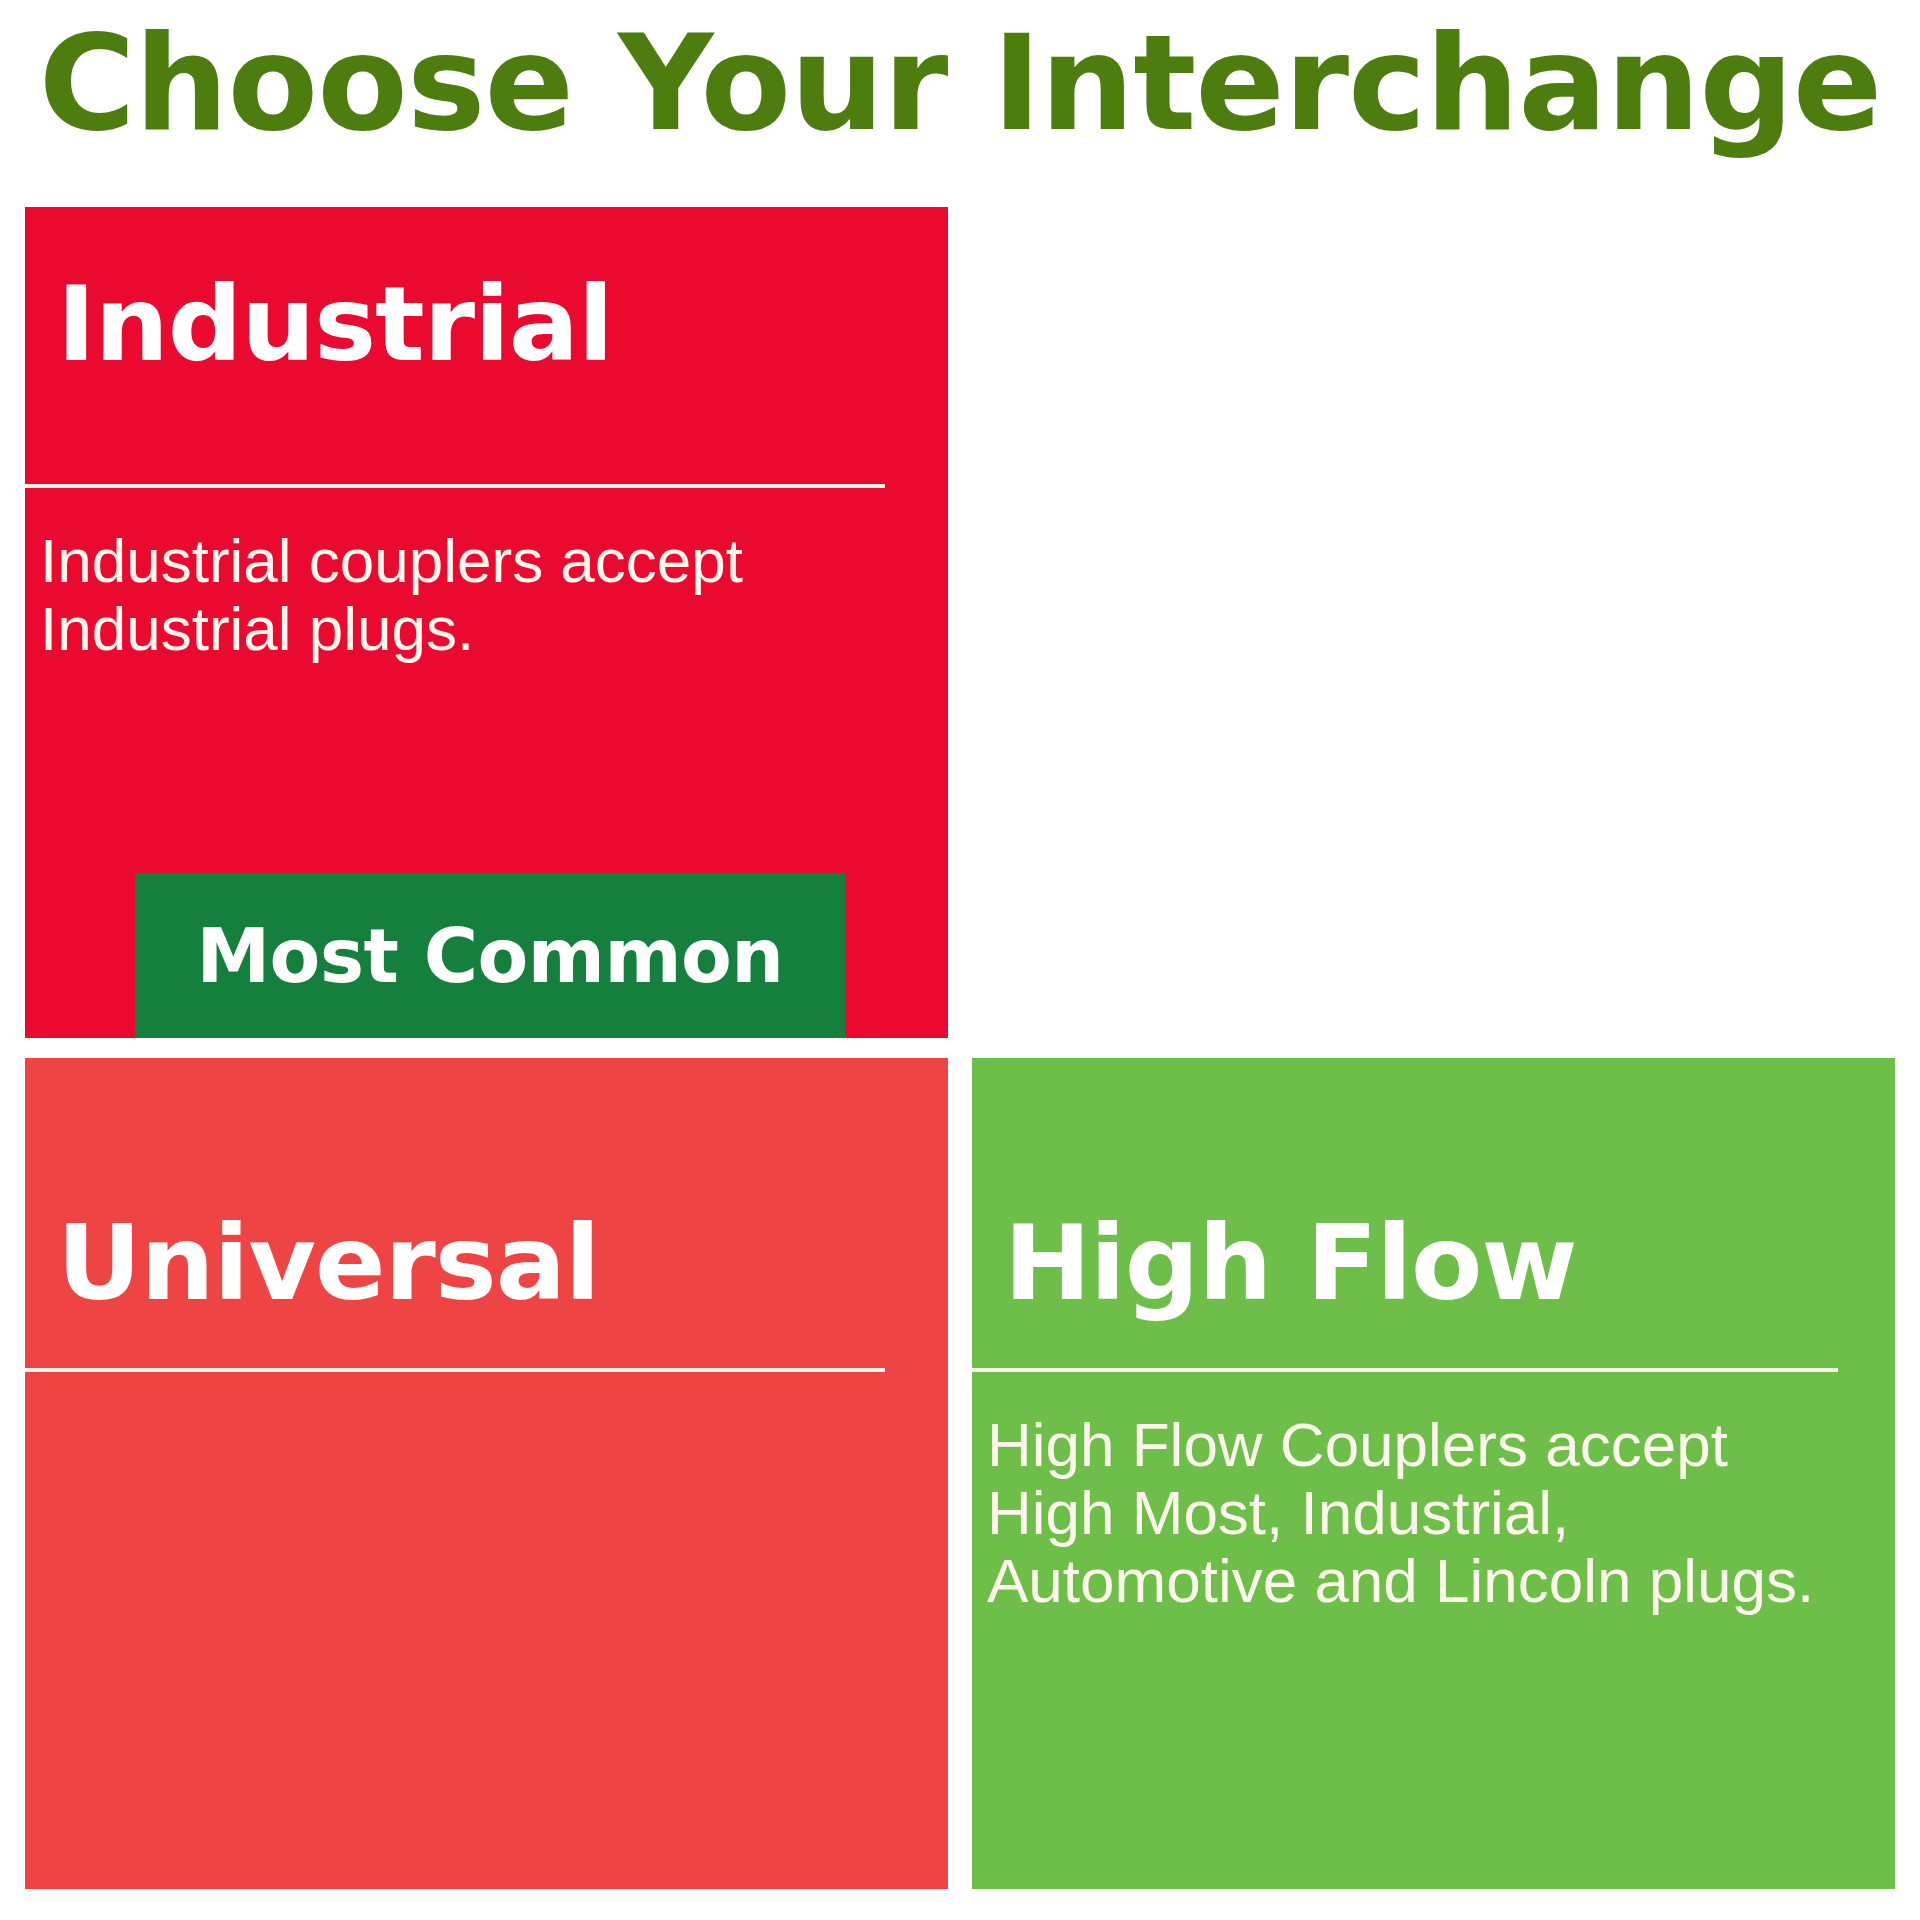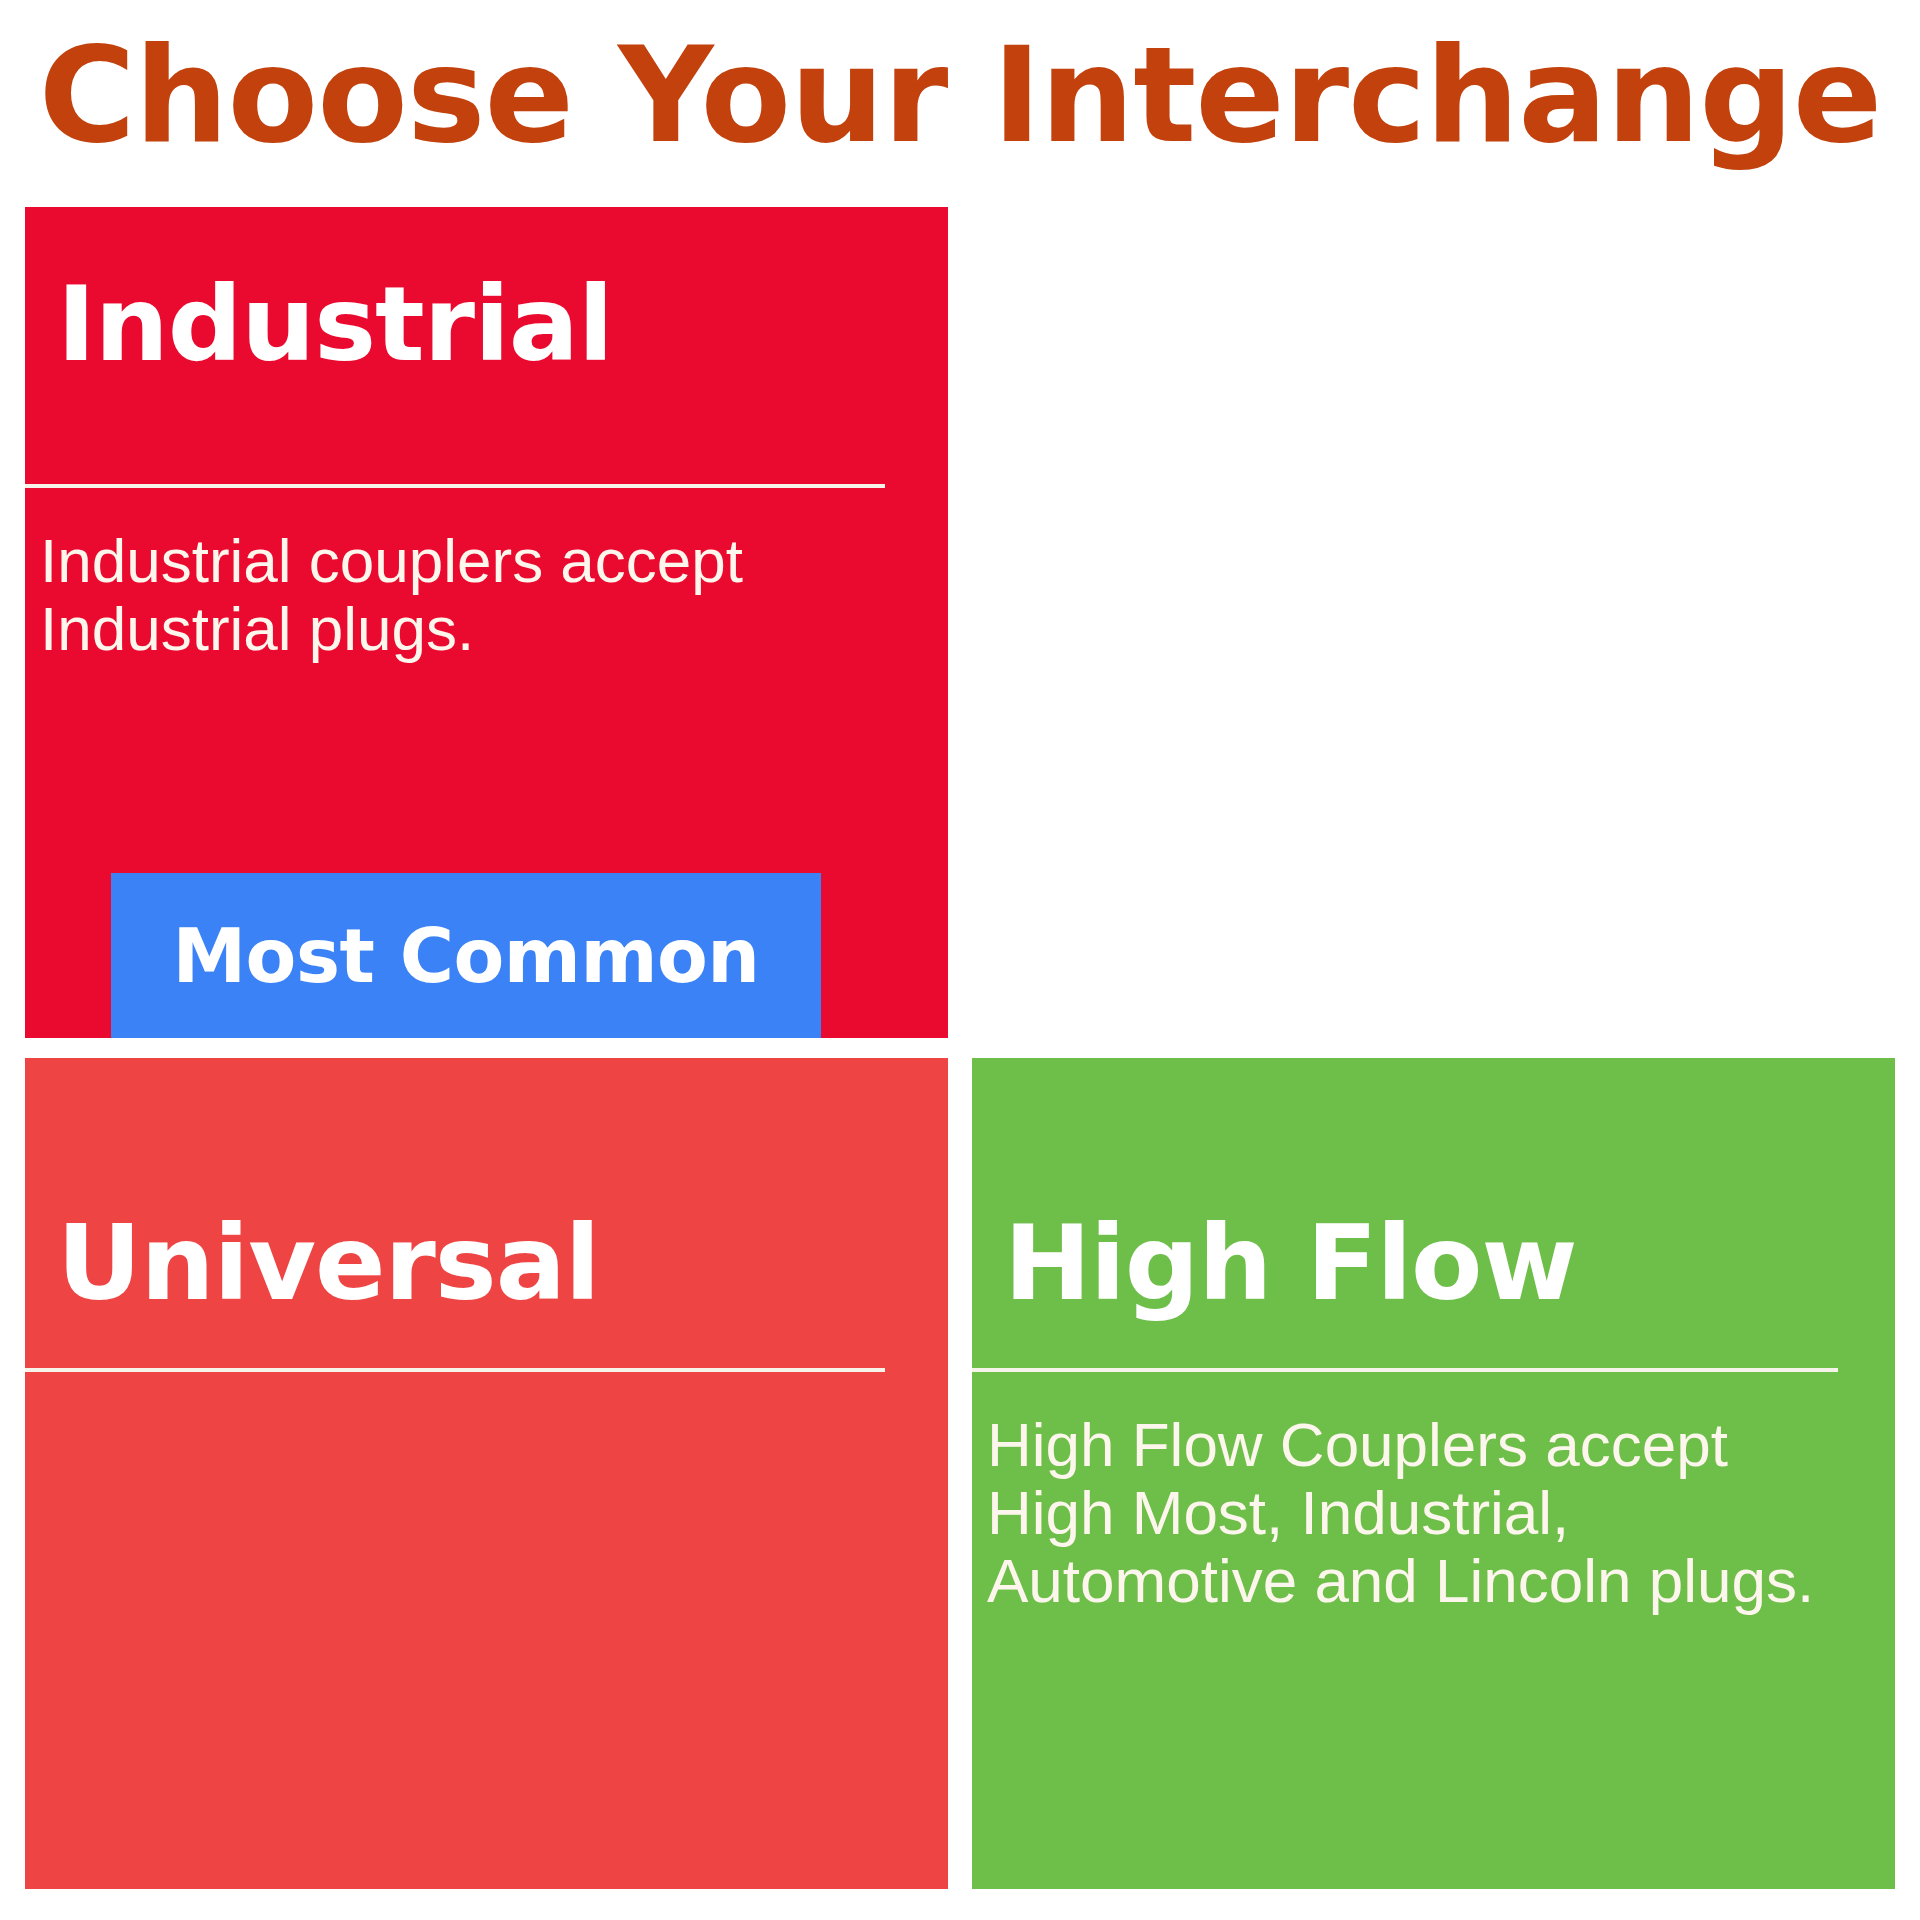--- a/index.html
+++ b/index.html
@@ -12,24 +12,24 @@
     height: 1920px;
     font-family: "Liberation Sans", sans-serif;
     overflow: hidden;
     position: relative;
   }
 
   
   #page-title {
     position: absolute;
     left: 0;
-    top: 12px;
+    top: 0;
     width: 1920px;
     height: 200px;
-    color: #c2410c;
+    color: #4d7c0f;
     font-size: 132px;
     line-height: 150px;
     font-weight: 700;
     letter-spacing: -1px;
     text-align: center;
     white-space: nowrap;
     padding-top: 8px;
     box-sizing: border-box;
     font-family: "DejaVu Sans", "Liberation Sans", sans-serif;
   }
@@ -109,25 +109,25 @@
 
   
   #panel-highflow { background: #6ebe4a; }
   #panel-highflow .panel-heading { top: 150px; }
   #panel-highflow .panel-divider { top: 310px; width: 866px; }
   #panel-highflow .panel-body    { top: 353px; width: 880px; }
 
   
   #most-common-badge {
     position: absolute;
-    left: 86px;
+    left: 110px;
     top: 666px;
     width: 710px;
     height: 165px;
-    background: #3b82f6;
+    background: #15803d;
     display: flex;
     align-items: center;
     justify-content: center;
   }
   #most-common-badge .badge-label {
     color: #ffffff;
     font-size: 74px;
     line-height: 80px;
     font-weight: 700;
     white-space: nowrap;

